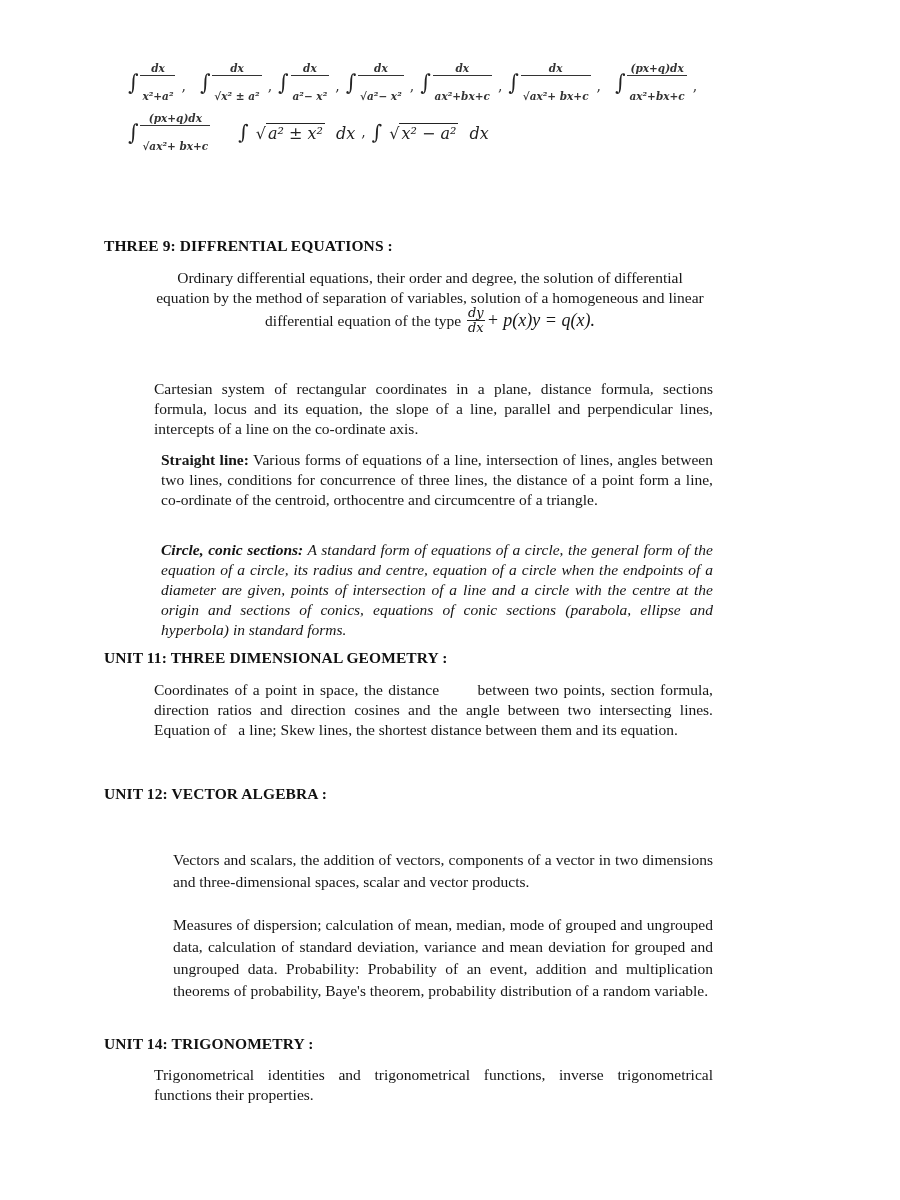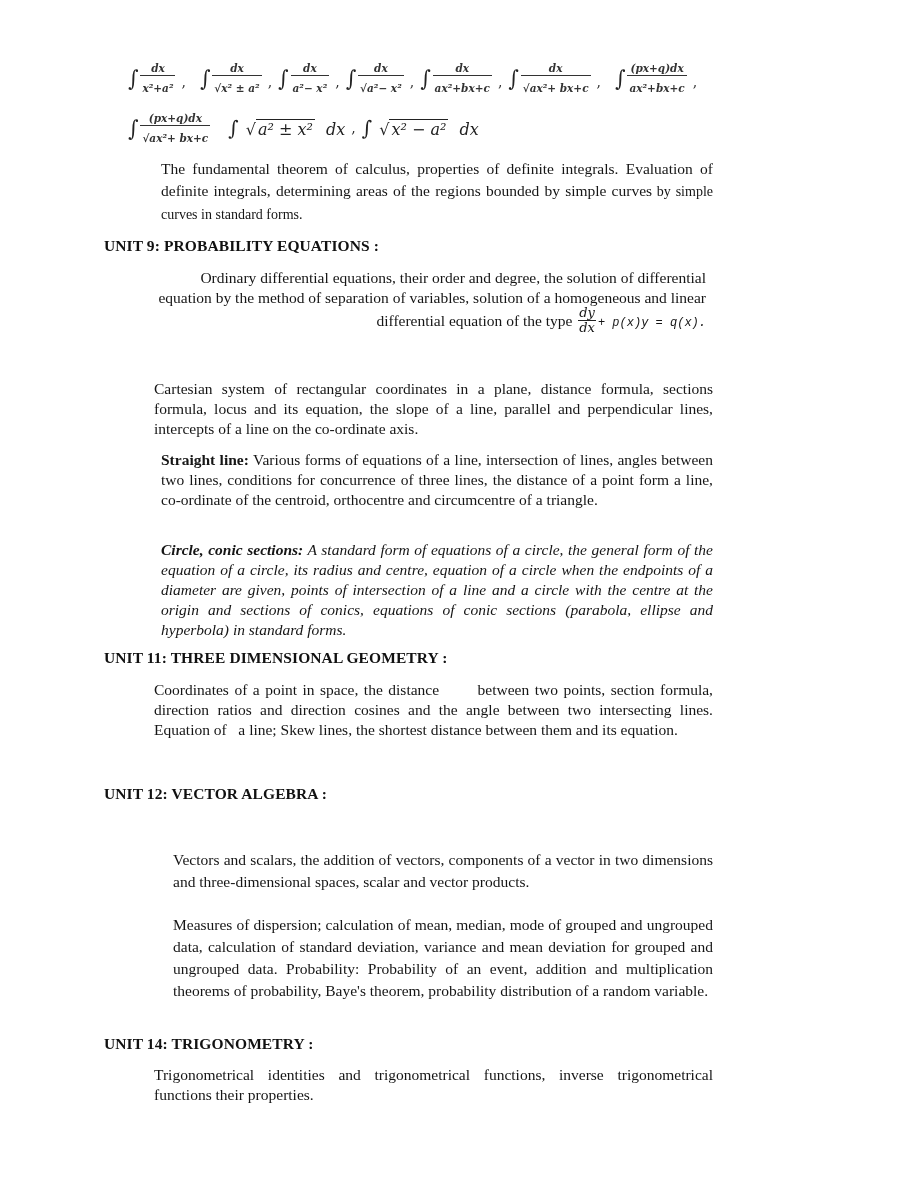--- a/index.html
+++ b/index.html
@@ -7,34 +7,34 @@
   .page { position: absolute; left: 0; top: 0; width: 900px; height: 1200px; }
 
   
   .frow { position: absolute; left: 128px; display: flex; align-items: center; white-space: nowrap; }
   .frow1 { top: 62px; }
   .frow2 { top: 112px; }
   .integ { display: inline-flex; align-items: center; font-family: "DejaVu Serif", serif; font-style: italic; color: #222; }
   .isign { font-size: 20px; font-style: normal; margin-right: 2px; font-family: "DejaVu Serif", serif; transform: scaleY(1.1); }
   .frac { display: inline-flex; flex-direction: column; align-items: center; font-size: 10.5px; line-height: 1.15; font-weight: bold; color: #333; }
   .frac .num { padding: 0 2px 1px; }
-  .frac .den { border-top: 1.6px solid #333; padding: 6px 2px 0; }
+  .frac .den { border-top: 1.6px solid #333; padding: 14px 2px 0; }
   .sep { font-family: "DejaVu Serif", serif; font-size: 14px; color: #333; margin: 0 6px 0 6px; position: relative; top: 4px; }
   .sqrt-expr { font-size: 16px; font-family: "DejaVu Serif", serif; font-style: italic; color: #222; }
   .sqrt-expr .rad { font-style: normal; }
   .sqrt-expr .over { border-top: 1.6px solid #222; padding: 0 2px; }
   .sqrt-expr .dx { margin-left: 6px; }
 
   
   .para { position: absolute; font-size: 15.5px; line-height: 20px; text-align: justify; color: #151515; }
   .para.spaced { line-height: 22px; }
   .heading { position: absolute; left: 104px; font-weight: bold; font-size: 15.5px; letter-spacing: 0.1px; color: #111; }
   .bold { font-weight: bold; }
   .small { font-size: 14px; }
-  .math-inline { font-family: Liberation Mono, monospace; font-style: italic; font-size: 12px; }
+  .math-inline { font-family: Liberation Serif, serif; font-style: italic; font-size: 18px; }
   .ifrac { display: inline-flex; flex-direction: column; align-items: center; vertical-align: middle; font-family: "DejaVu Serif", serif; font-style: italic; font-size: 13px; line-height: 1.1; margin: 0 2px; position: relative; top: -2px; }
   .ifrac .num { padding: 0 1px; }
   .ifrac .den { border-top: 1px solid #222; padding: 0 1px; }
 </style>
 </head>
 <body>
 
 <div class="page">
 
   <div class="frow frow1">
@@ -97,39 +97,36 @@
   </div>
 
   <div class="frow frow2">
     <span class="integ">
       <span class="isign">∫</span>
       <span class="frac">
         <span class="num">(px+q)dx</span>
         <span class="den">√ax²+ bx+c</span>
       </span>
     </span>
-    <span class="sqrt-expr" style="margin-left:18px">
+    <span class="sqrt-expr" style="margin-left:28px">
       <span class="isign">∫</span>
       <span class="rad">√</span><span class="over">a² ± x²</span>
       <span class="dx">dx</span>
     </span>
     <span class="sep" style="top:0">,</span>
     <span class="sqrt-expr">
       <span class="isign">∫</span>
       <span class="rad">√</span><span class="over">x² − a²</span>
       <span class="dx">dx</span>
     </span>
   </div>
 
-  <div class="para spaced" style="left:161px; top:158px; width:552px;">
-    <span>The fundamental theorem of calculus, properties of definite integrals. Evaluation of definite integrals, determining areas of the regions bounded by simple curves</span><span class="small"> by simple curves in standard forms.</span>
-  </div>
 
-  <div class="heading" style="top:237px;">UNIT 9: PROBABILITY EQUATIONS :</div>
-  <div class="para" style="left:154px; top:268px; width:552px; text-align:right;">
+  <div class="heading" style="top:237px;">THREE 9: DIFFRENTIAL EQUATIONS :</div>
+  <div class="para" style="left:154px; top:268px; width:552px; text-align:center;">
     <span>Ordinary differential equations, their order and degree, the solution of differential equation by the method of separation of variables, solution of a homogeneous and linear differential equation of the type</span>
     <span class="ifrac">
       <span class="num">dy</span>
       <span class="den">dx</span>
     </span><span class="math-inline">+ p(x)y = q(x).</span>
   </div>
 
   <div class="para" style="left:161px; top:450px; width:552px;">
     <span class="bold">Straight line:</span><span> Various forms of equations of a line, intersection of lines, angles between two lines, conditions for concurrence of three lines, the distance of a point form a line, co-ordinate of the centroid, orthocentre and circumcentre of a triangle.</span>
   </div>

